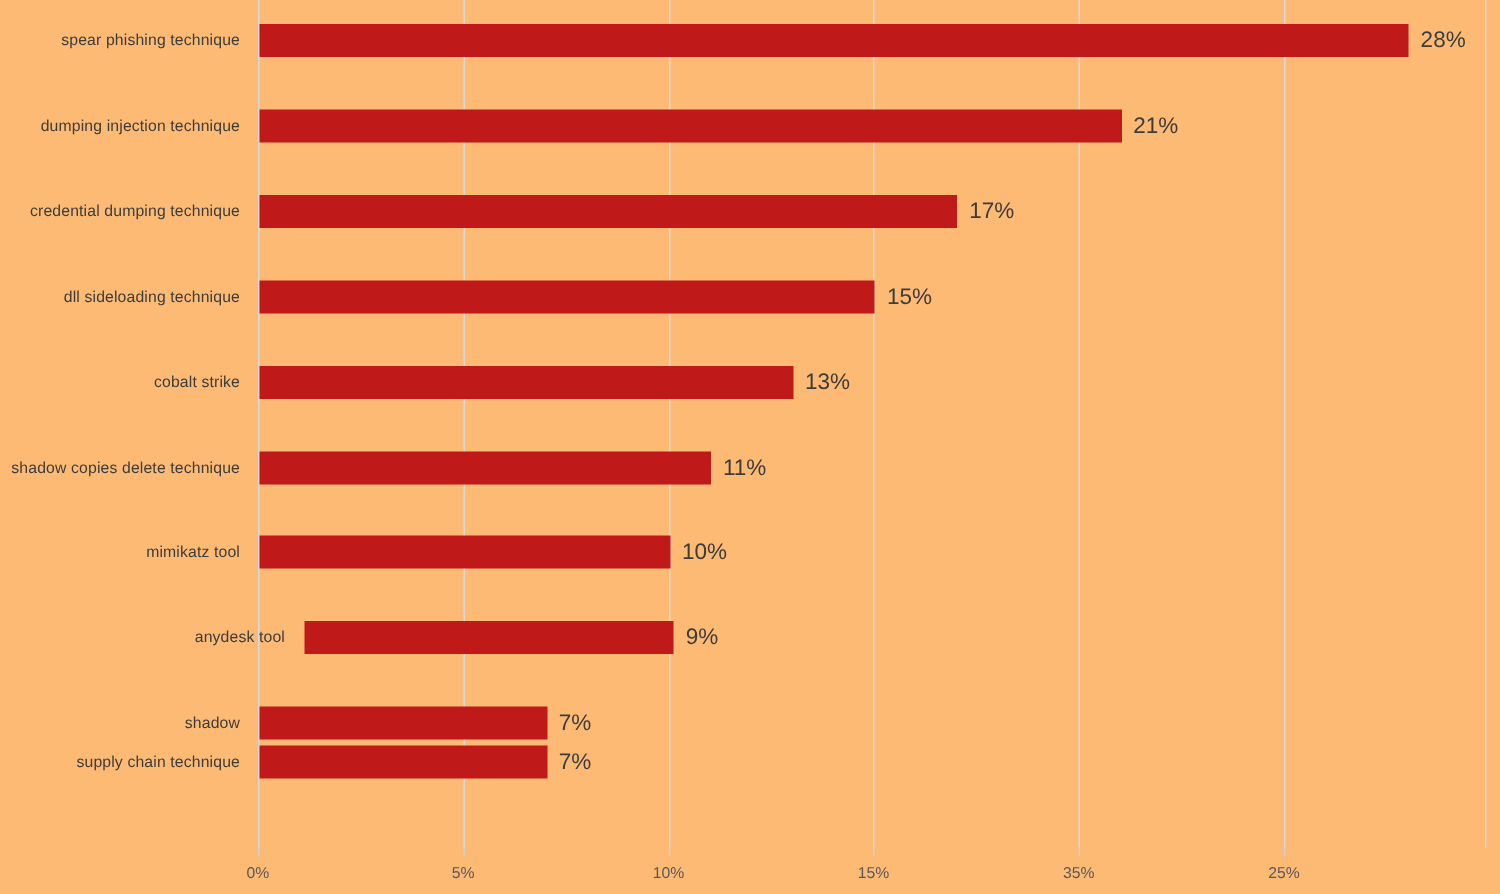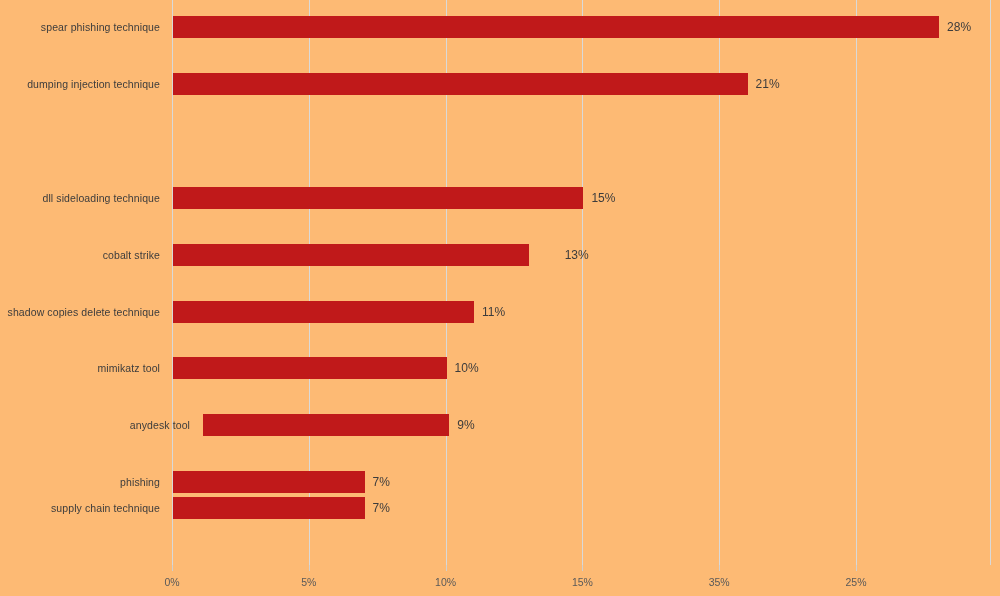--- a/index.html
+++ b/index.html
@@ -65,21 +65,21 @@
     position: absolute;
     left: 173px;
     top: 0;
     height: 22px;
     background: #c0191a;
   }
   .bar-value {
     position: absolute;
     top: 50%;
     transform: translateY(-50%);
-    font-size: 12px;
+    font-size: 15px;
     color: #3c3c3c;
     white-space: nowrap;
   }
 
   
   #x-axis {
     position: absolute;
     left: 0;
     top: 565px;
     width: 1000px;
@@ -120,47 +120,52 @@
       <div class="bar-row" style="top: 16px;">
         <div class="cat-label">spear phishing technique</div>
         <div class="bar" style="width: 766.08px; background: rgb(192, 25, 26);"></div>
         <div class="bar-value" style="left: 947.08px;">28%</div>
       </div>
       <div class="bar-row" style="top: 72.9px;">
         <div class="cat-label">dumping injection technique</div>
         <div class="bar" style="width: 574.56px; background: rgb(192, 25, 26);"></div>
         <div class="bar-value" style="left: 755.56px;">21%</div>
       </div>
+      <div class="bar-row" style="top: 129.8px;">
+        <div class="cat-label">credential dumping technique</div>
+        <div class="bar" style="width: 465.12px; background: rgb(192, 25, 26);"></div>
+        <div class="bar-value" style="left: 646.12px;">17%</div>
+      </div>
       <div class="bar-row" style="top: 186.7px;">
         <div class="cat-label">dll sideloading technique</div>
         <div class="bar" style="width: 410.4px; background: rgb(192, 25, 26);"></div>
         <div class="bar-value" style="left: 591.4px;">15%</div>
       </div>
       <div class="bar-row" style="top: 243.6px;">
         <div class="cat-label">cobalt strike</div>
         <div class="bar" style="width: 355.68px; background: rgb(192, 25, 26);"></div>
-        <div class="bar-value" style="left: 536.68px; margin-left: 28px;">13%</div>
+        <div class="bar-value" style="left: 536.68px;">13%</div>
       </div>
       <div class="bar-row" style="top: 300.5px;">
         <div class="cat-label">shadow copies delete technique</div>
         <div class="bar" style="width: 300.96px; background: rgb(192, 25, 26);"></div>
         <div class="bar-value" style="left: 481.96px;">11%</div>
       </div>
       <div class="bar-row" style="top: 357.4px;">
         <div class="cat-label">mimikatz tool</div>
         <div class="bar" style="width: 273.6px; background: rgb(192, 25, 26);"></div>
         <div class="bar-value" style="left: 454.6px;">10%</div>
       </div>
       <div class="bar-row" style="top: 414.3px; margin-left: 30px;">
         <div class="cat-label">anydesk tool</div>
         <div class="bar" style="width: 246.24px; background: rgb(192, 25, 26);"></div>
         <div class="bar-value" style="left: 427.24px;">9%</div>
       </div>
       <div class="bar-row" style="top: 471.2px;">
-        <div class="cat-label">phishing</div>
+        <div class="cat-label">shadow</div>
         <div class="bar" style="width: 191.52px; background: rgb(192, 25, 26);"></div>
         <div class="bar-value" style="left: 372.52px;">7%</div>
       </div>
       <div class="bar-row" style="top: 497px; padding-left: 24px;">
         <div class="cat-label">supply chain technique</div>
         <div class="bar" style="width: 191.52px; background: rgb(192, 25, 26);"></div>
         <div class="bar-value" style="left: 372.52px;">7%</div>
       </div>
     </div>
 

